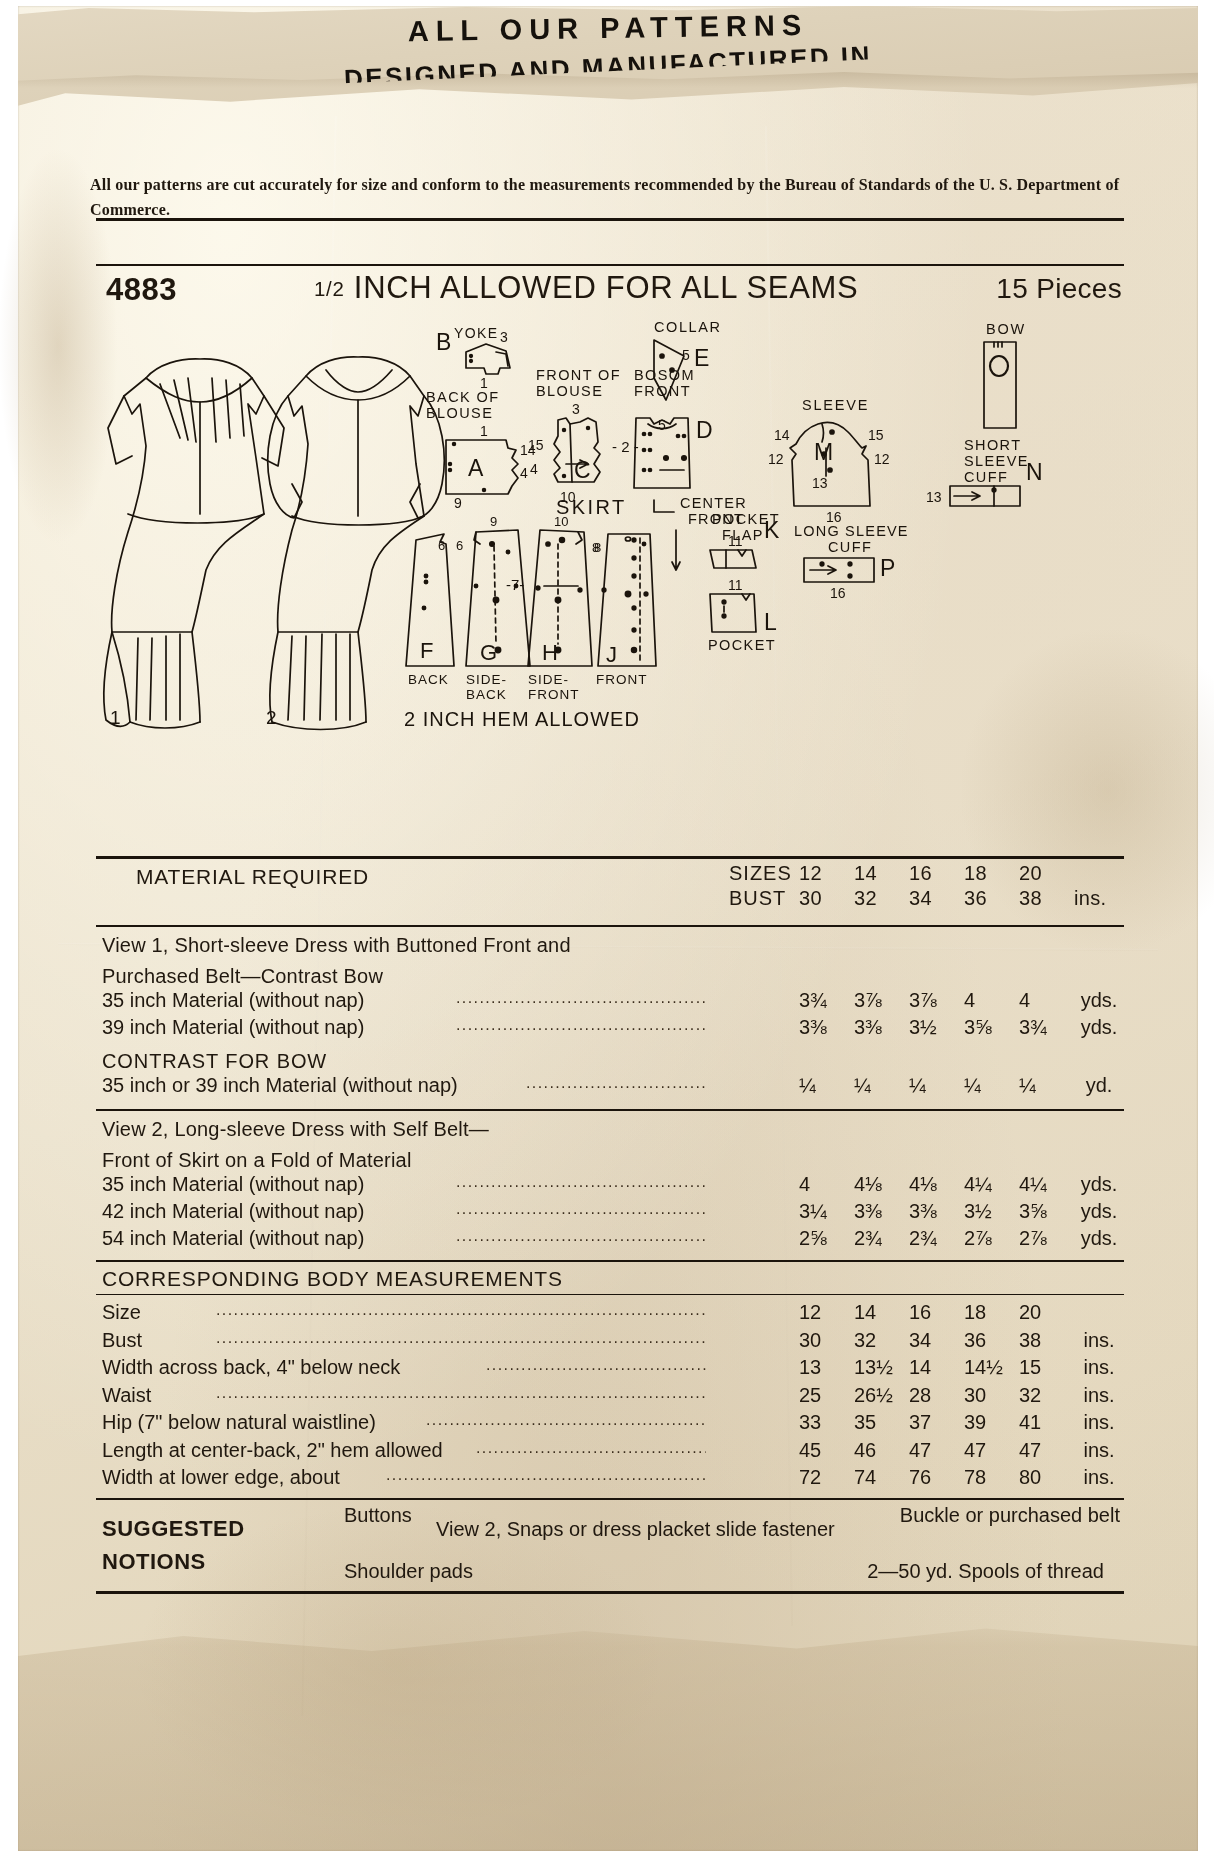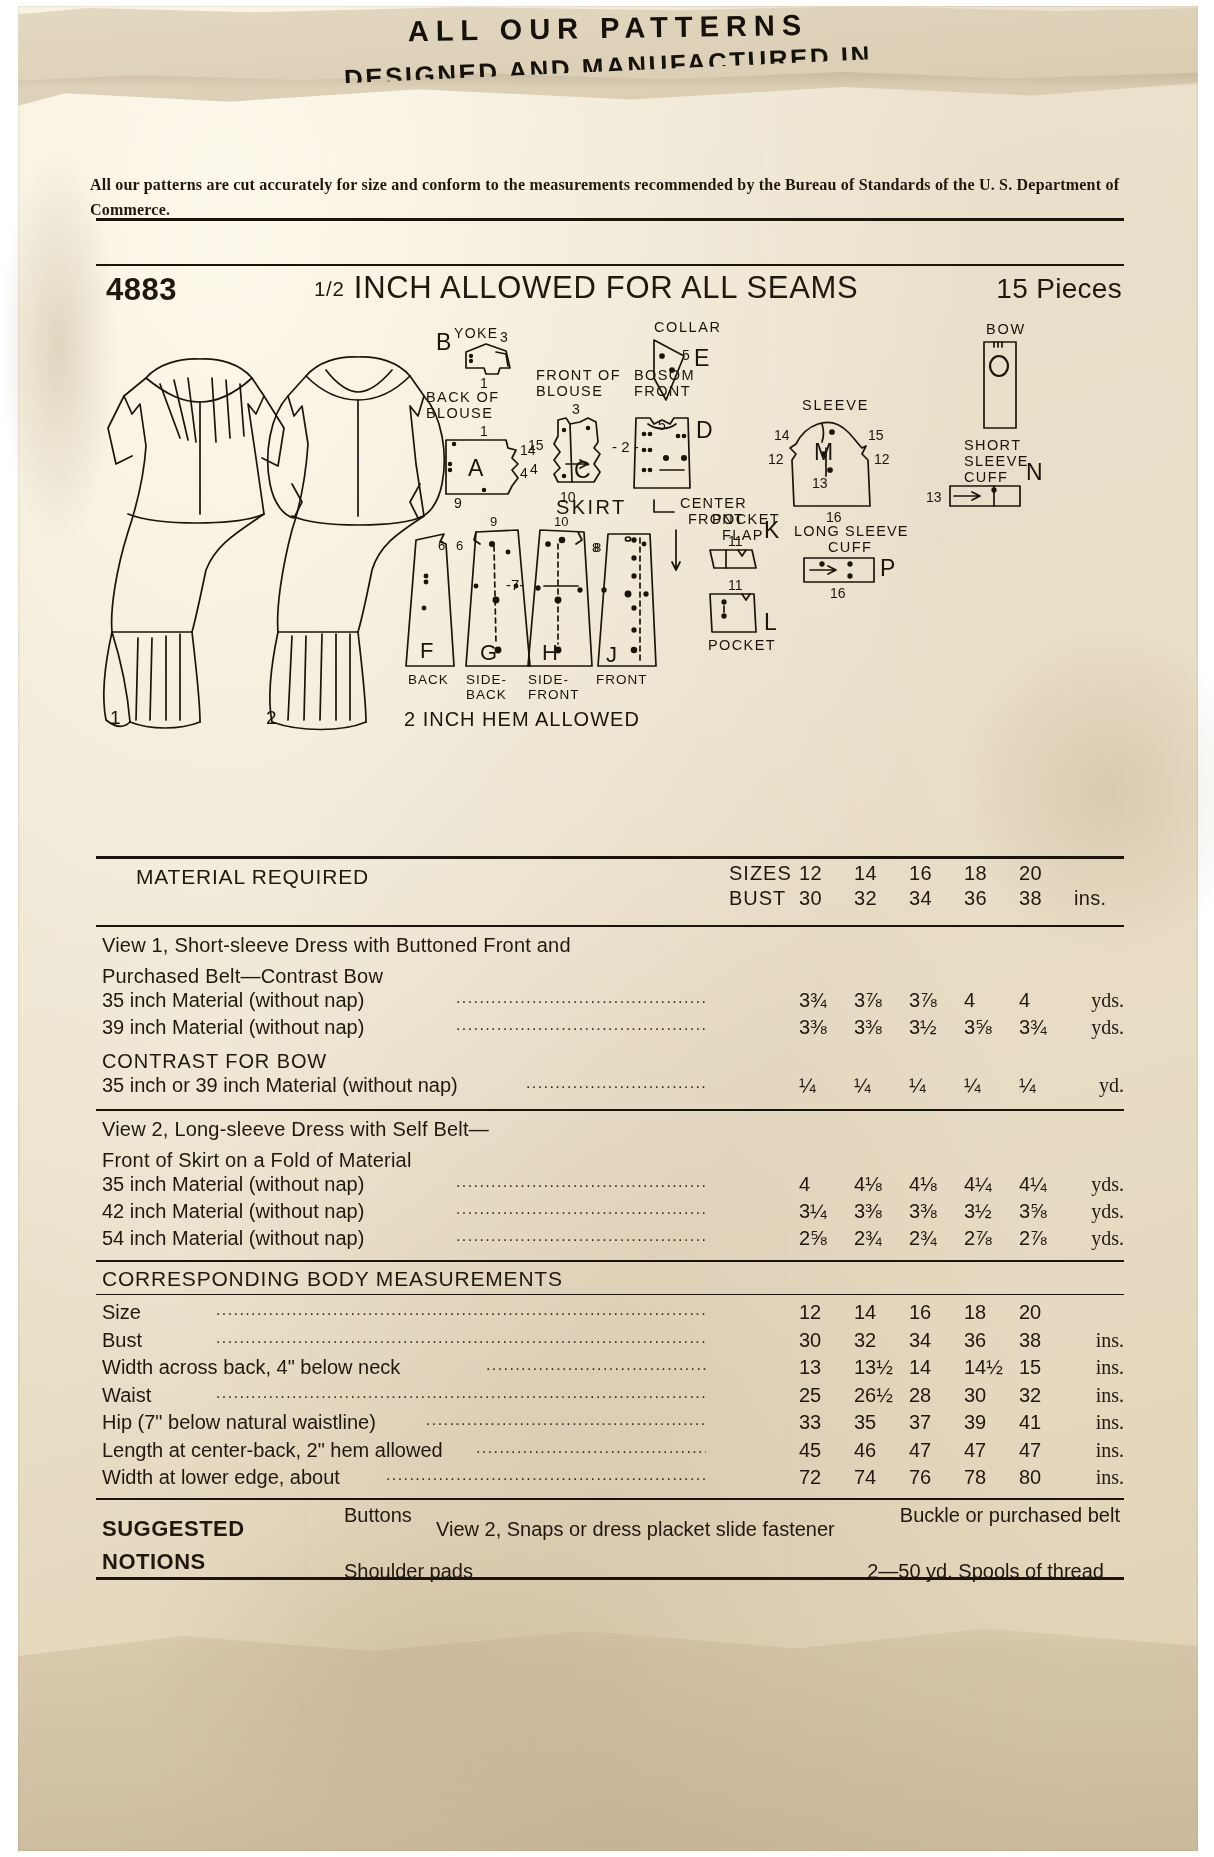--- a/index.html
+++ b/index.html
@@ -177,35 +177,35 @@
   .mat-label { position: absolute; left: 6px; top: 0; }
   .dots {
     position: absolute; top: 0;
     overflow: hidden;
     color: #3a2c1c;
     letter-spacing: 1.4px;
     font-size: 16px;
   }
   .mat-vals { position: absolute; right: 0; top: 0; }
   .val { display: inline-block; width: 55px; text-align: left; }
-  .unit { display: inline-block; width: 50px; text-align: right; font-family: Liberation Serif, serif; }
+  .unit { display: inline-block; width: 50px; text-align: center; }
 
   .meas-row {
     position: relative;
     height: 27.5px;
     font-size: 20px;
     white-space: nowrap;
   }
   .meas-label { position: absolute; left: 6px; top: 0; }
   .meas-vals { position: absolute; right: 0; top: 0; }
 
   
   #notions {
     position: relative;
-    height: 77px;
+    height: 91px;
     font-size: 20px;
   }
   #notions .big {
     position: absolute; left: 6px; top: 12px;
     font-weight: 700; font-size: 22px; letter-spacing: .5px;
     line-height: 33px;
   }
   .n-a { position: absolute; left: 248px; top: 4px; }
   .n-b { position: absolute; left: 340px; top: 18px; }
   .n-c { position: absolute; left: 248px; top: 60px; }

